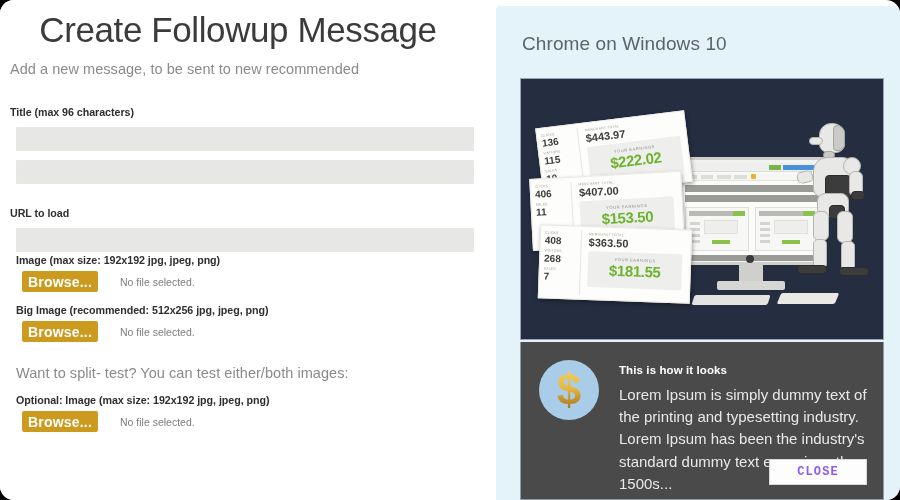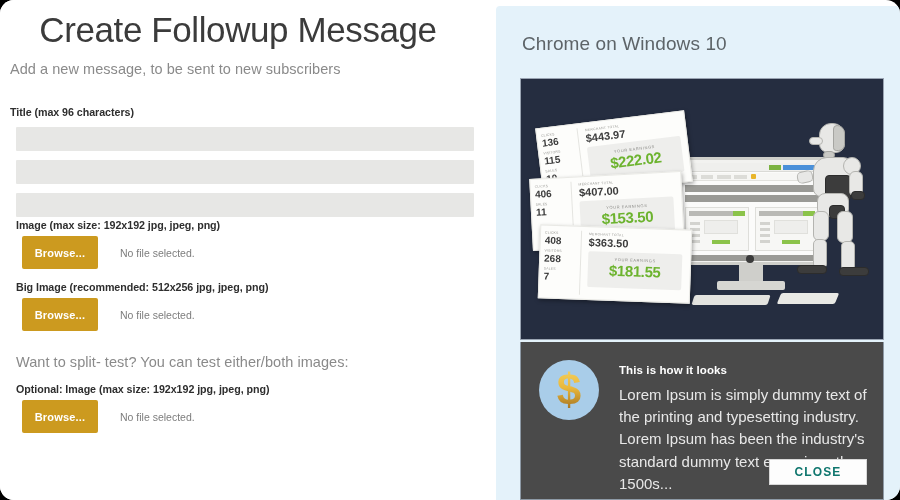--- a/index.html
+++ b/index.html
@@ -79,25 +79,25 @@
     align-items: center;
     margin: 5px 0 0 14px;
   }
 
   .browse-btn {
     background: #cc9a1f;
     color: #ffffff;
     border: none;
     border-radius: 2px;
     font-family: "Liberation Sans", sans-serif;
-    font-size: 11px;
+    font-size: 14px;
     font-weight: bold;
     letter-spacing: 0.2px;
     width: 76px;
-    height: 33px;
+    height: 21px;
     cursor: pointer;
   }
 
   .file-status {
     font-size: 10.5px;
     color: #7d7d7d;
     margin-left: 22px;
   }
 
   .label-img     { margin: 2px 0 0 8px; }
@@ -242,45 +242,46 @@
     letter-spacing: 0.1px;
   }
   .notif-body {
     position: absolute; left: 98px; top: 42px; width: 252px;
     font-size: 15px; color: #e8e8e8; line-height: 1.48;
   }
   .close-btn {
     position: absolute; right: 16px; bottom: 14px;
     width: 98px; height: 26px;
     background: #fdfdfd; border: 1px solid #d8d8d8;
-    color: #0f766e; font-size: 12px; font-weight: bold;
+    color: #8b5cf6; font-size: 12px; font-weight: bold;
     letter-spacing: 1.1px;
-    font-family: Liberation Sans, sans-serif;
+    font-family: Liberation Mono, monospace;
     cursor: pointer;
   }
 </style>
 </head>
 <body>
 
 <div id="page">
 
   <div class="form-panel">
 
     <h1 class="page-title">Create Followup Message</h1>
-    <p class="page-subtitle">Add a new message, to be sent to new subscribers</p>
+    <p class="page-subtitle">Add a new message, to be sent to new recommended</p>
 
     <div class="field-label group-title group-title-1">Title (max 96 characters)</div>
     <div class="input-gap">
       <input class="text-input" type="text" value="" style="">
     </div>
 
     <div class="input-gap">
       <input class="text-input" type="text" value="" style="">
     </div>
 
+    <div class="field-label group-title">URL to load</div>
     <div class="input-gap">
       <input class="text-input" type="text" value="" style="">
     </div>
 
     <div class="field-label label-img">Image (max size: 192x192 jpg, jpeg, png)</div>
     <div class="file-row">
       <button class="browse-btn">Browse...</button>
       <span class="file-status">No file selected.</span>
     </div>
 

